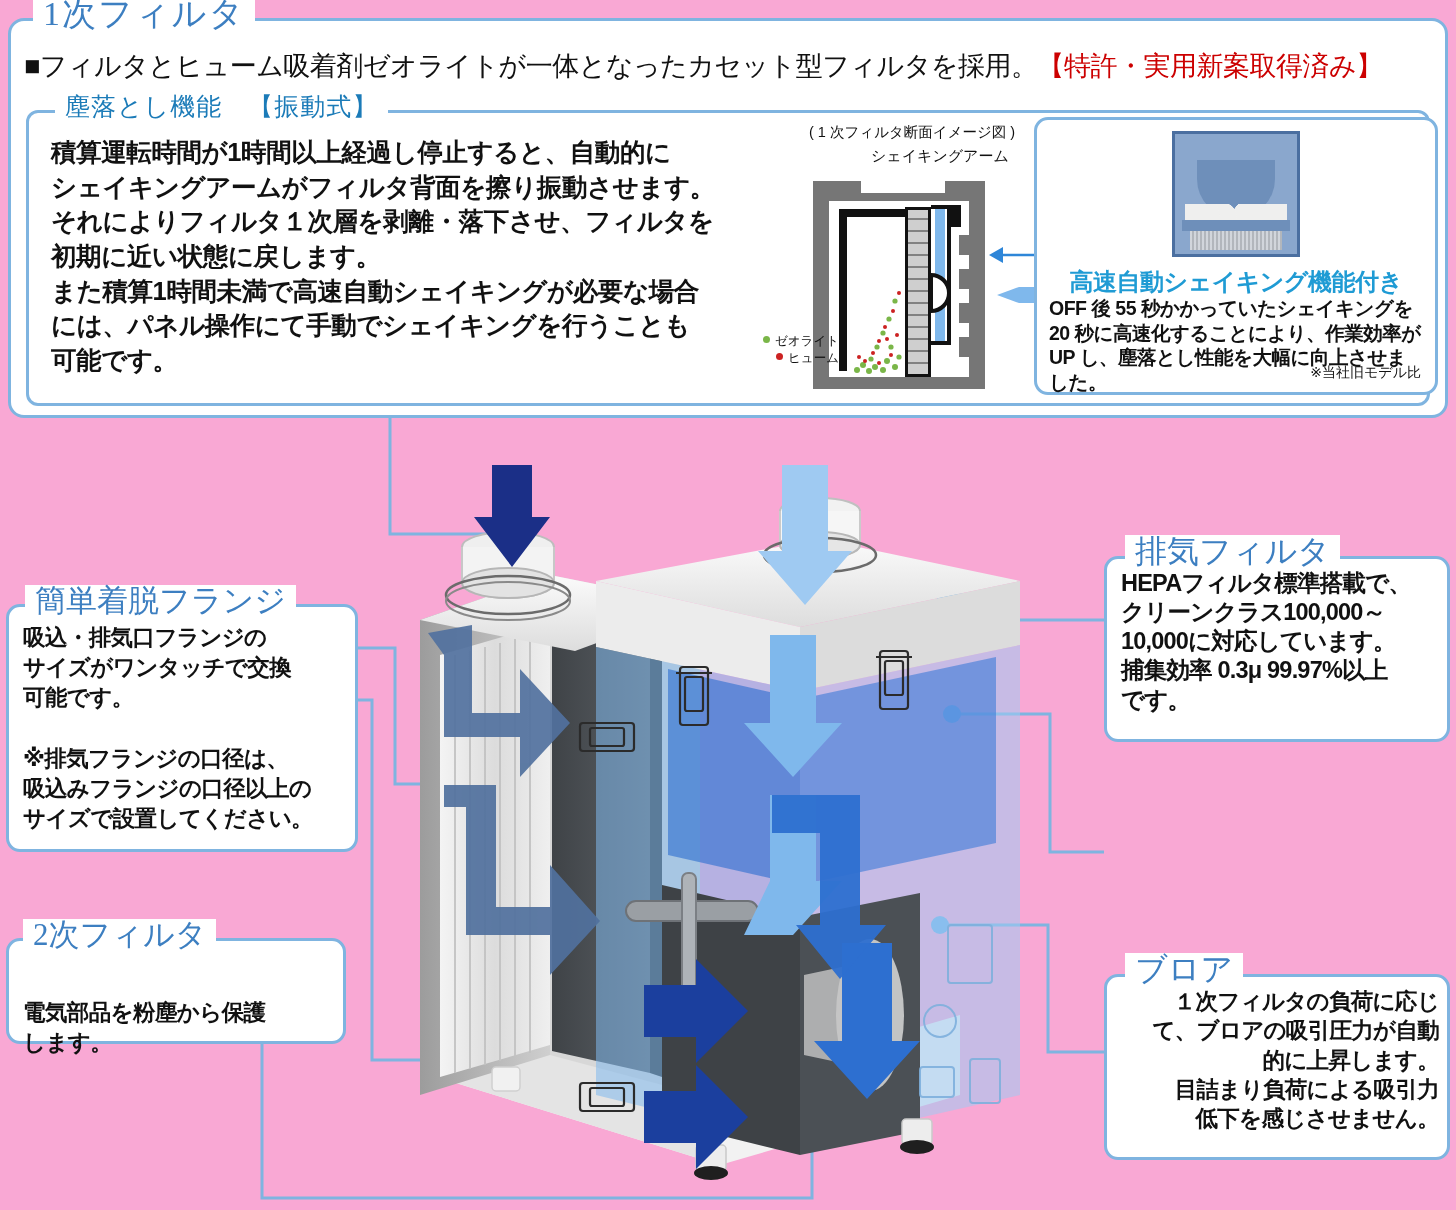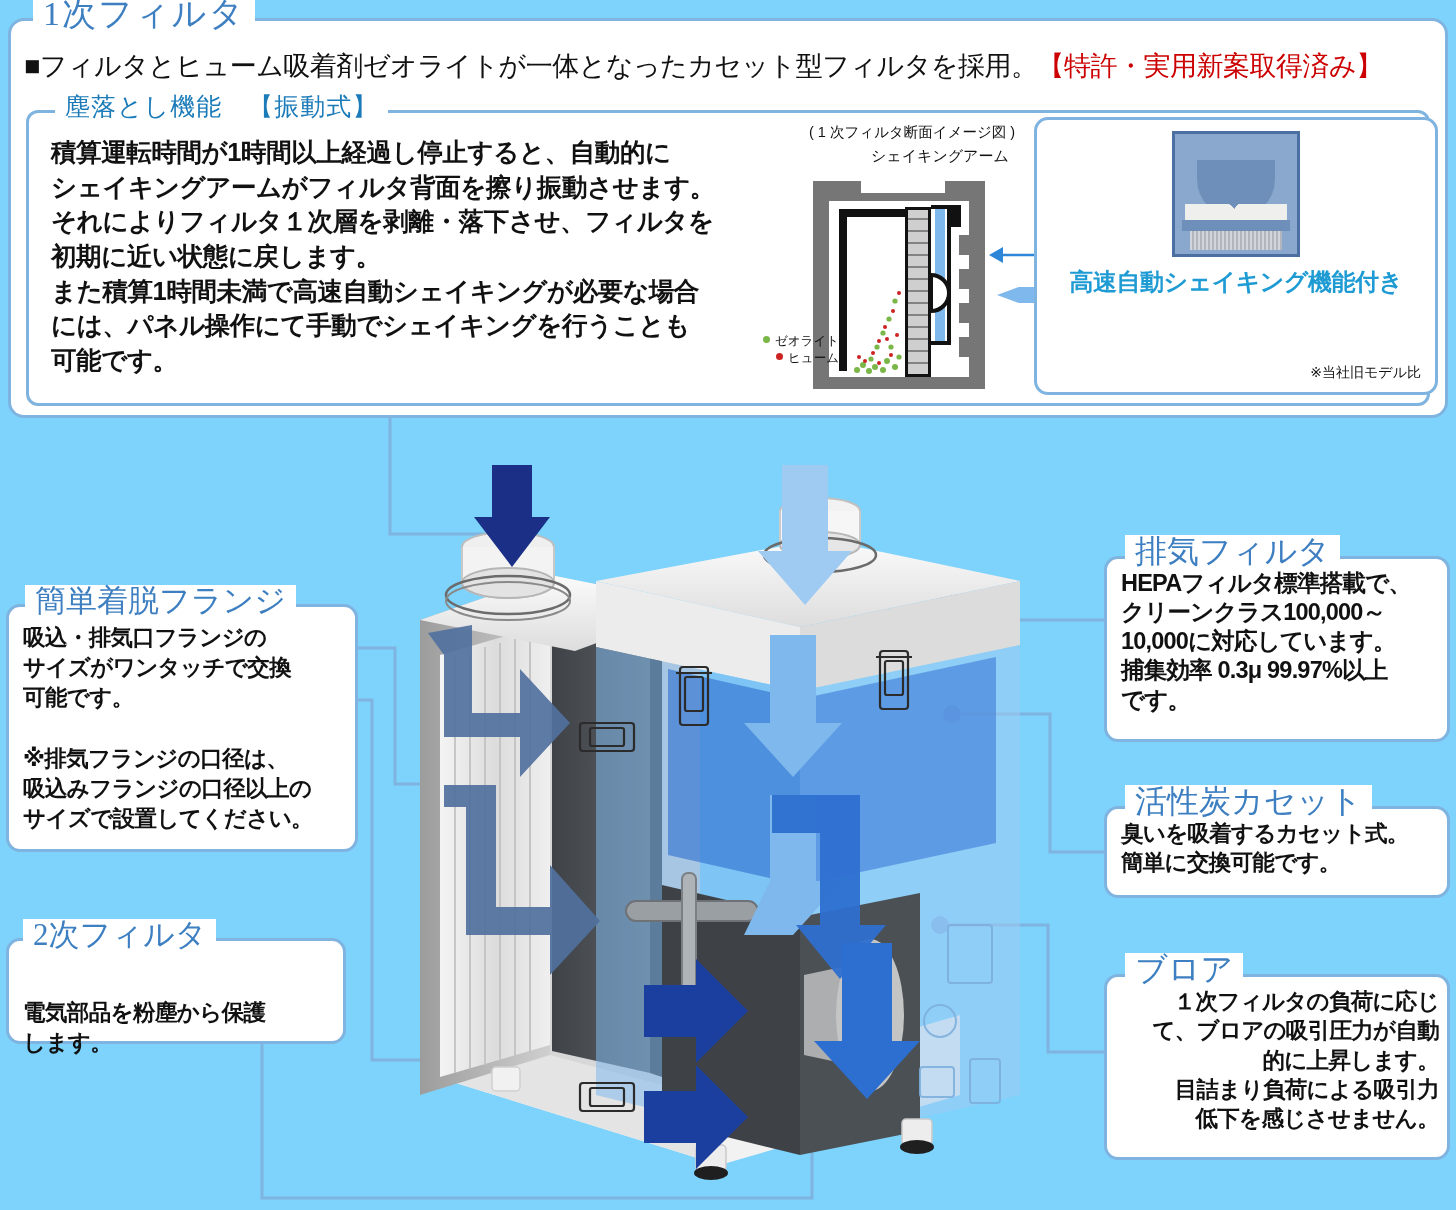--- a/index.html
+++ b/index.html
@@ -6,21 +6,21 @@
   body{
     font-family:"Liberation Sans","DejaVu Sans",sans-serif;
     color:#1a1a1a;
     -webkit-font-smoothing:antialiased;
   }
   #page{
     position:relative;
     width:1456px;
     height:1210px;
     overflow:hidden;
-    background:#7dd3fc;
+    background:#f9a8d4;
   }
 
   
   .box{
     position:absolute;
     border:3px solid #7fb4e0;
     border-radius:14px;
     background:#fff;
     box-sizing:border-box;
   }
@@ -531,20 +531,23 @@
   </div>
 
   <div class="box" id="shaking-card">
     <div id="shaking-photo">
       <div class="semi"></div>
       <div class="balls"></div>
       <div class="bar"></div>
       <div class="fins"></div>
     </div>
     <div id="shaking-title">高速自動シェイキング機能付き</div>
+    <div id="shaking-body">OFF 後 55 秒かかっていたシェイキングを
+20 秒に高速化することにより、作業効率が
+UP し、塵落とし性能を大幅に向上させました。</div>
     <div id="shaking-note">※当社旧モデル比</div>
   </div>
 
   <div class="box" id="flange-box">
     <span class="legend mincho">簡単着脱フランジ</span>
     <div class="body">吸込・排気口フランジの
 サイズがワンタッチで交換
 可能です。
 
 ※排気フランジの口径は、
@@ -560,25 +563,20 @@
 
   <div class="box" id="exhaust-box">
     <span class="legend mincho">排気フィルタ</span>
     <div class="body">HEPAフィルタ標準搭載で、
 クリーンクラス100,000～
 10,000に対応しています。
 捕集効率 0.3μ 99.97%以上
 です。</div>
   </div>
 
-  <div class="box" id="carbon-box">
-    <span class="legend mincho">活性炭カセット</span>
-    <div class="body">臭いを吸着するカセット式。
-簡単に交換可能です。</div>
-  </div>
 
   <div class="box" id="blower-box">
     <span class="legend mincho">ブロア</span>
     <div class="body">１次フィルタの負荷に応じ
 て、ブロアの吸引圧力が自動
 的に上昇します。
 目詰まり負荷による吸引力
 低下を感じさせません。</div>
   </div>
 

